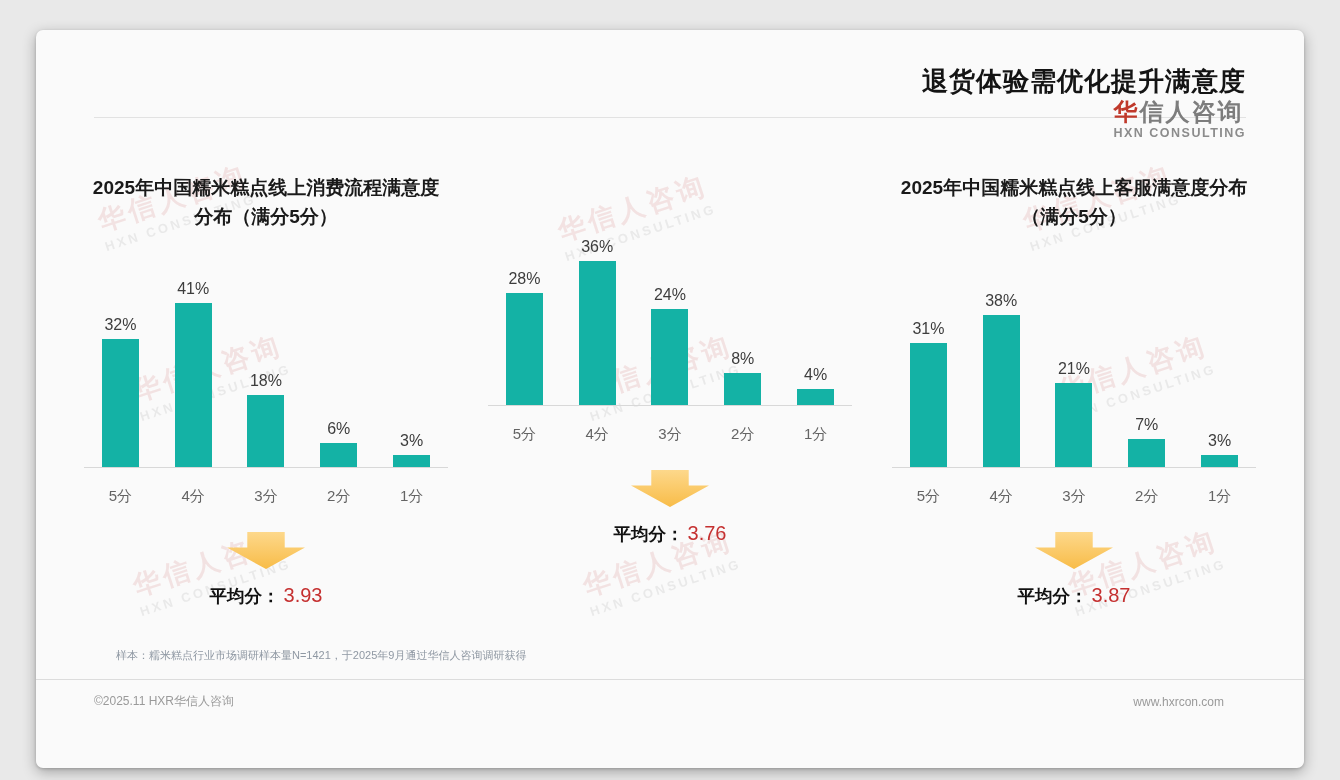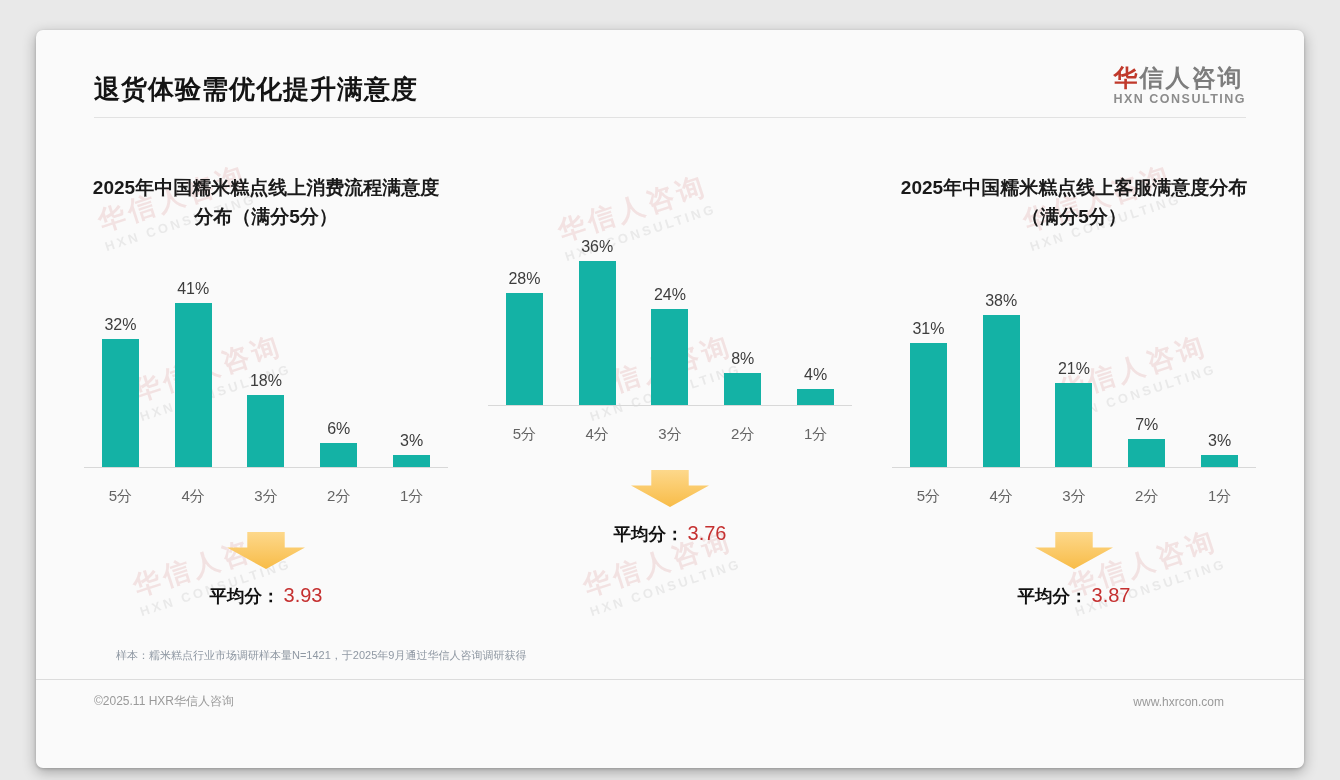--- a/index.html
+++ b/index.html
@@ -11,21 +11,21 @@
     overflow:hidden;
   }
   
   .wm { position:absolute; transform:rotate(-18deg); pointer-events:none; opacity:.38; text-align:center; z-index:0; }
   .wm .wm-cn { font-size:27px; font-weight:bold; color:#e7bcbc; letter-spacing:4px; white-space:nowrap; }
   .wm .wm-en { font-size:13px; font-weight:bold; color:#cfcfcf; letter-spacing:3px; white-space:nowrap; }
   
   .header {
     position:relative; z-index:2; margin:0 58px; padding-top:34px; height:88px;
     display:flex; justify-content:space-between; align-items:flex-end;
-    border-bottom:1px solid #e2e2e2; padding-bottom:10px;
+    border-bottom:1px solid #e2e2e2; padding-bottom:10px;flex-direction:column;
   }
   .page-title { font-size:26px; font-weight:bold; color:#141414; letter-spacing:1px; }
   .logo { text-align:left; line-height:1.1; }
   .logo-cn { font-size:24px; font-weight:bold; color:#7d7d7d; letter-spacing:2px; }
   .logo-cn .accent { color:var(--accent-red,#c0392b); }
   .logo-en { font-size:12.5px; font-weight:bold; color:#8c8c8c; letter-spacing:1.5px; margin-top:2px; }
   
   .charts-row { position:relative; z-index:1; display:flex; margin:56px 28px 4px; }
   .chart-col { flex:1; padding:0 6px; }
   .chart-title {

